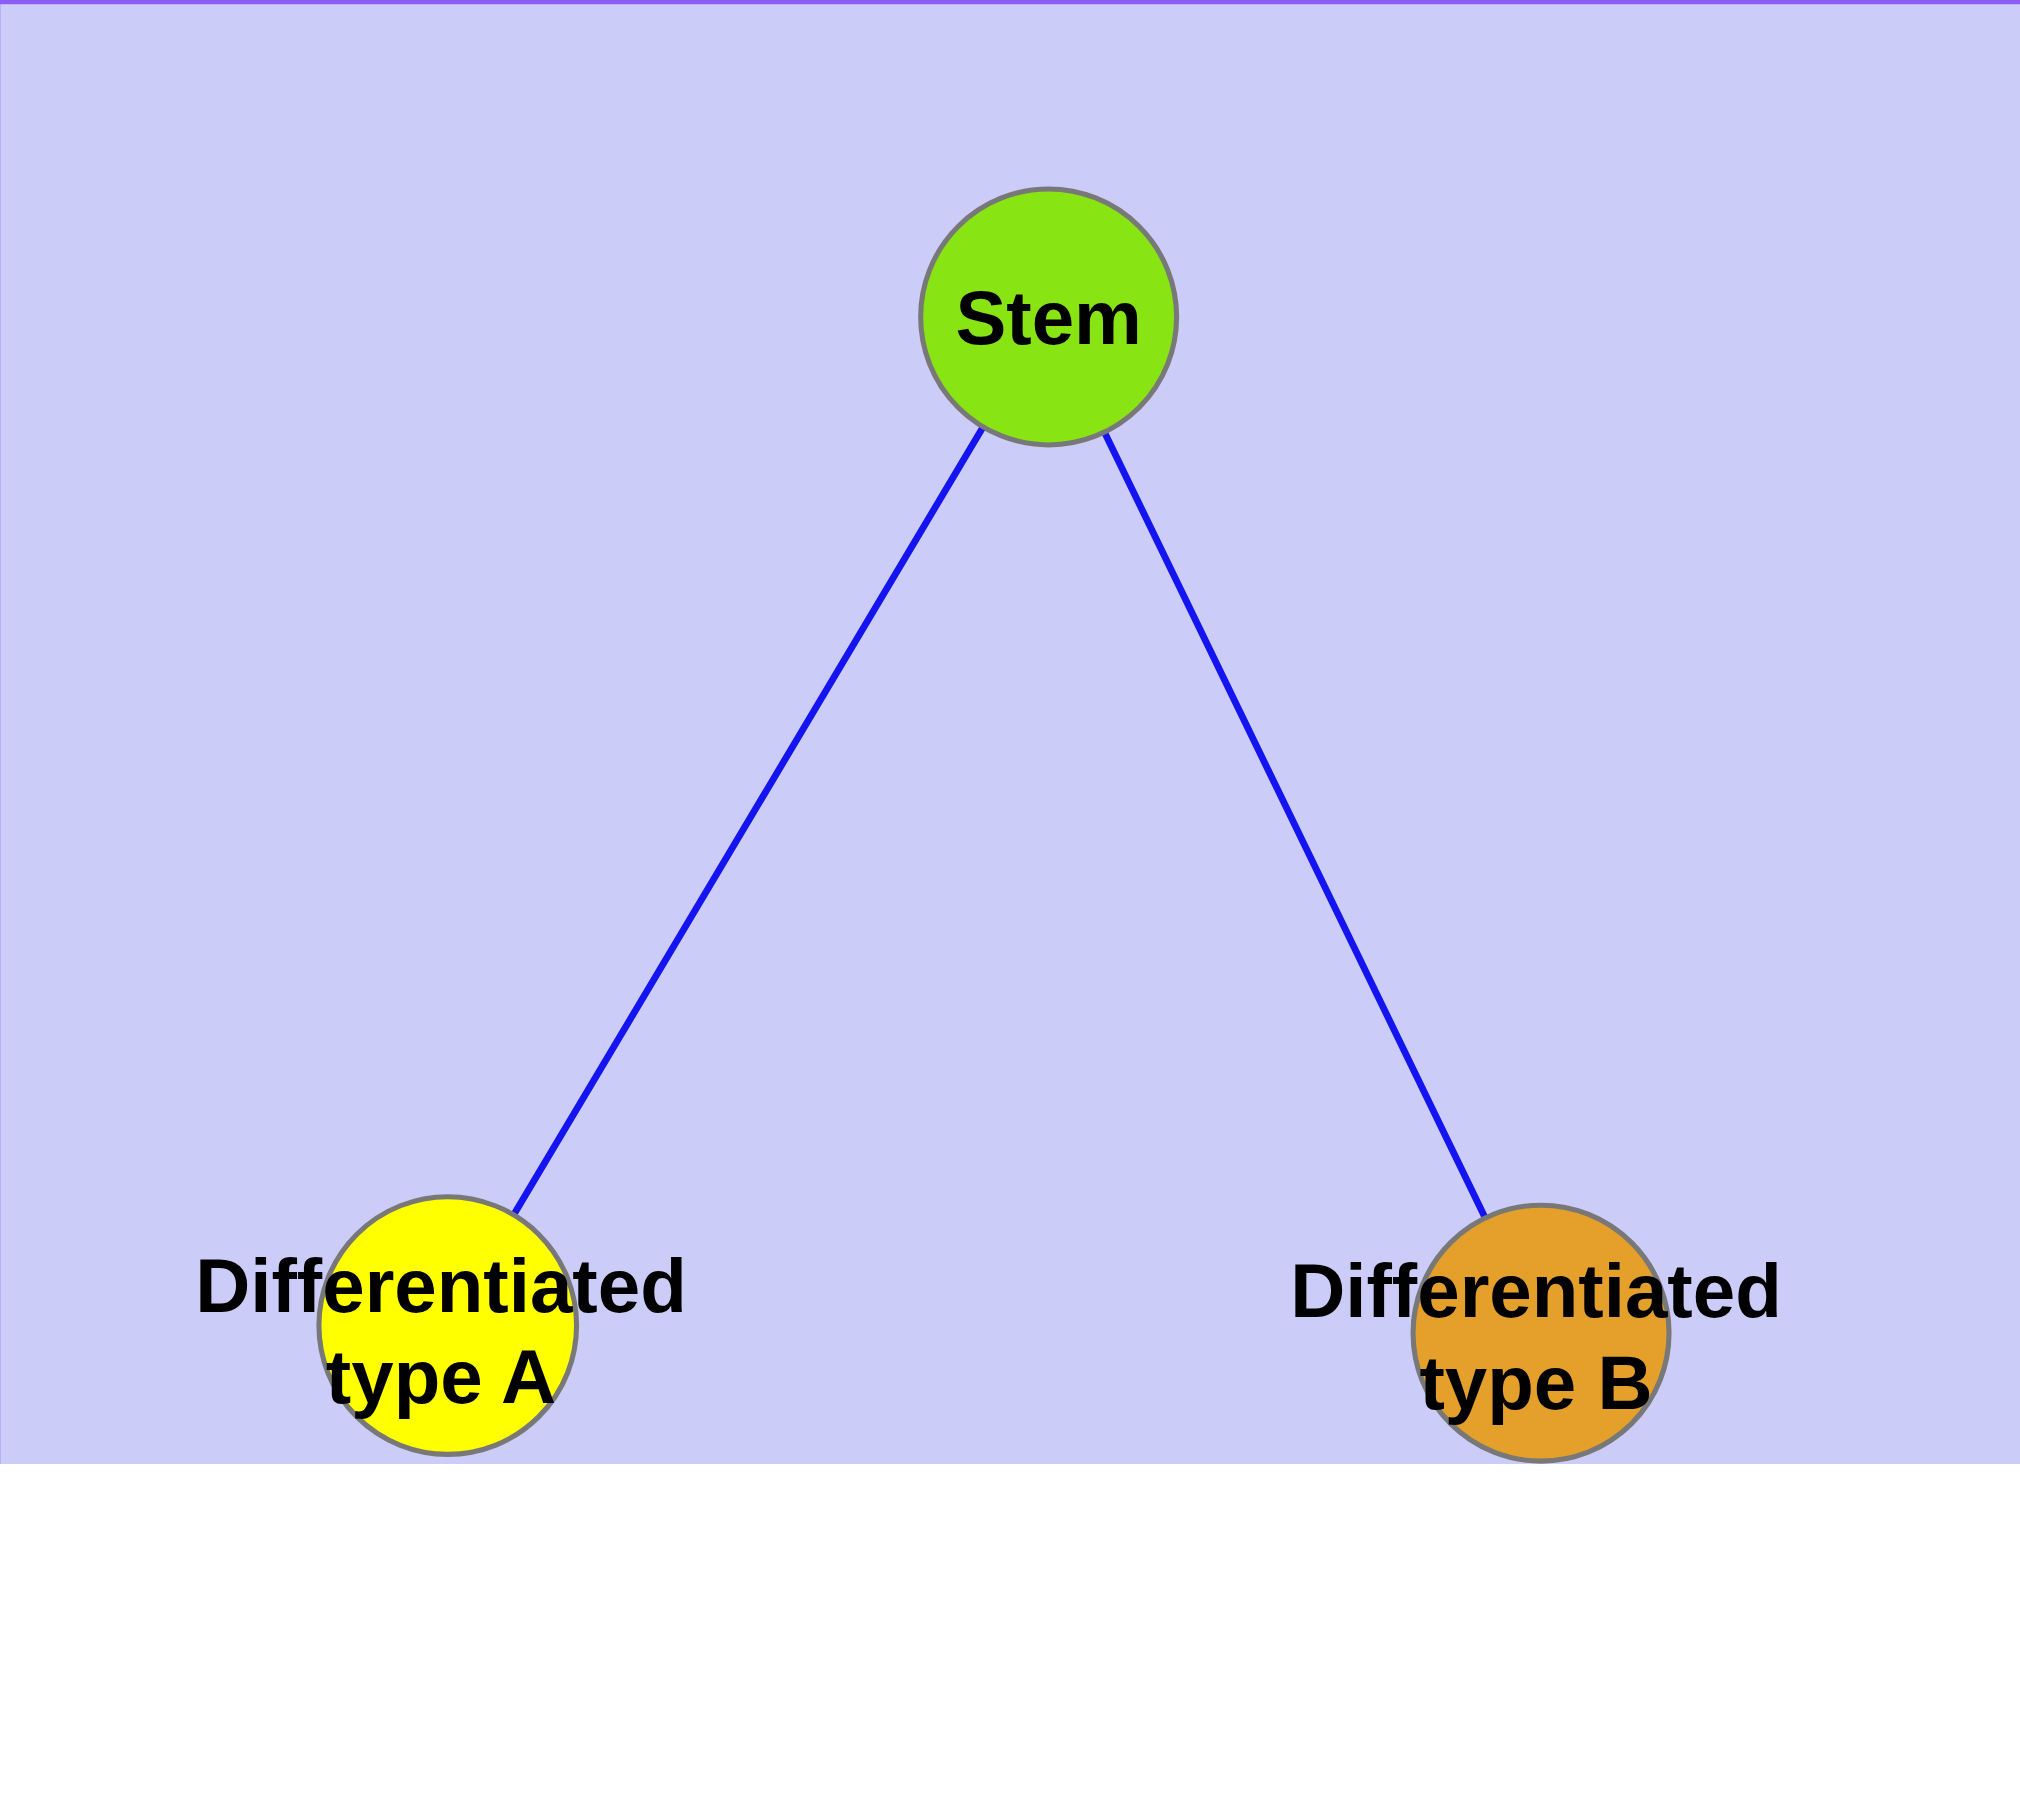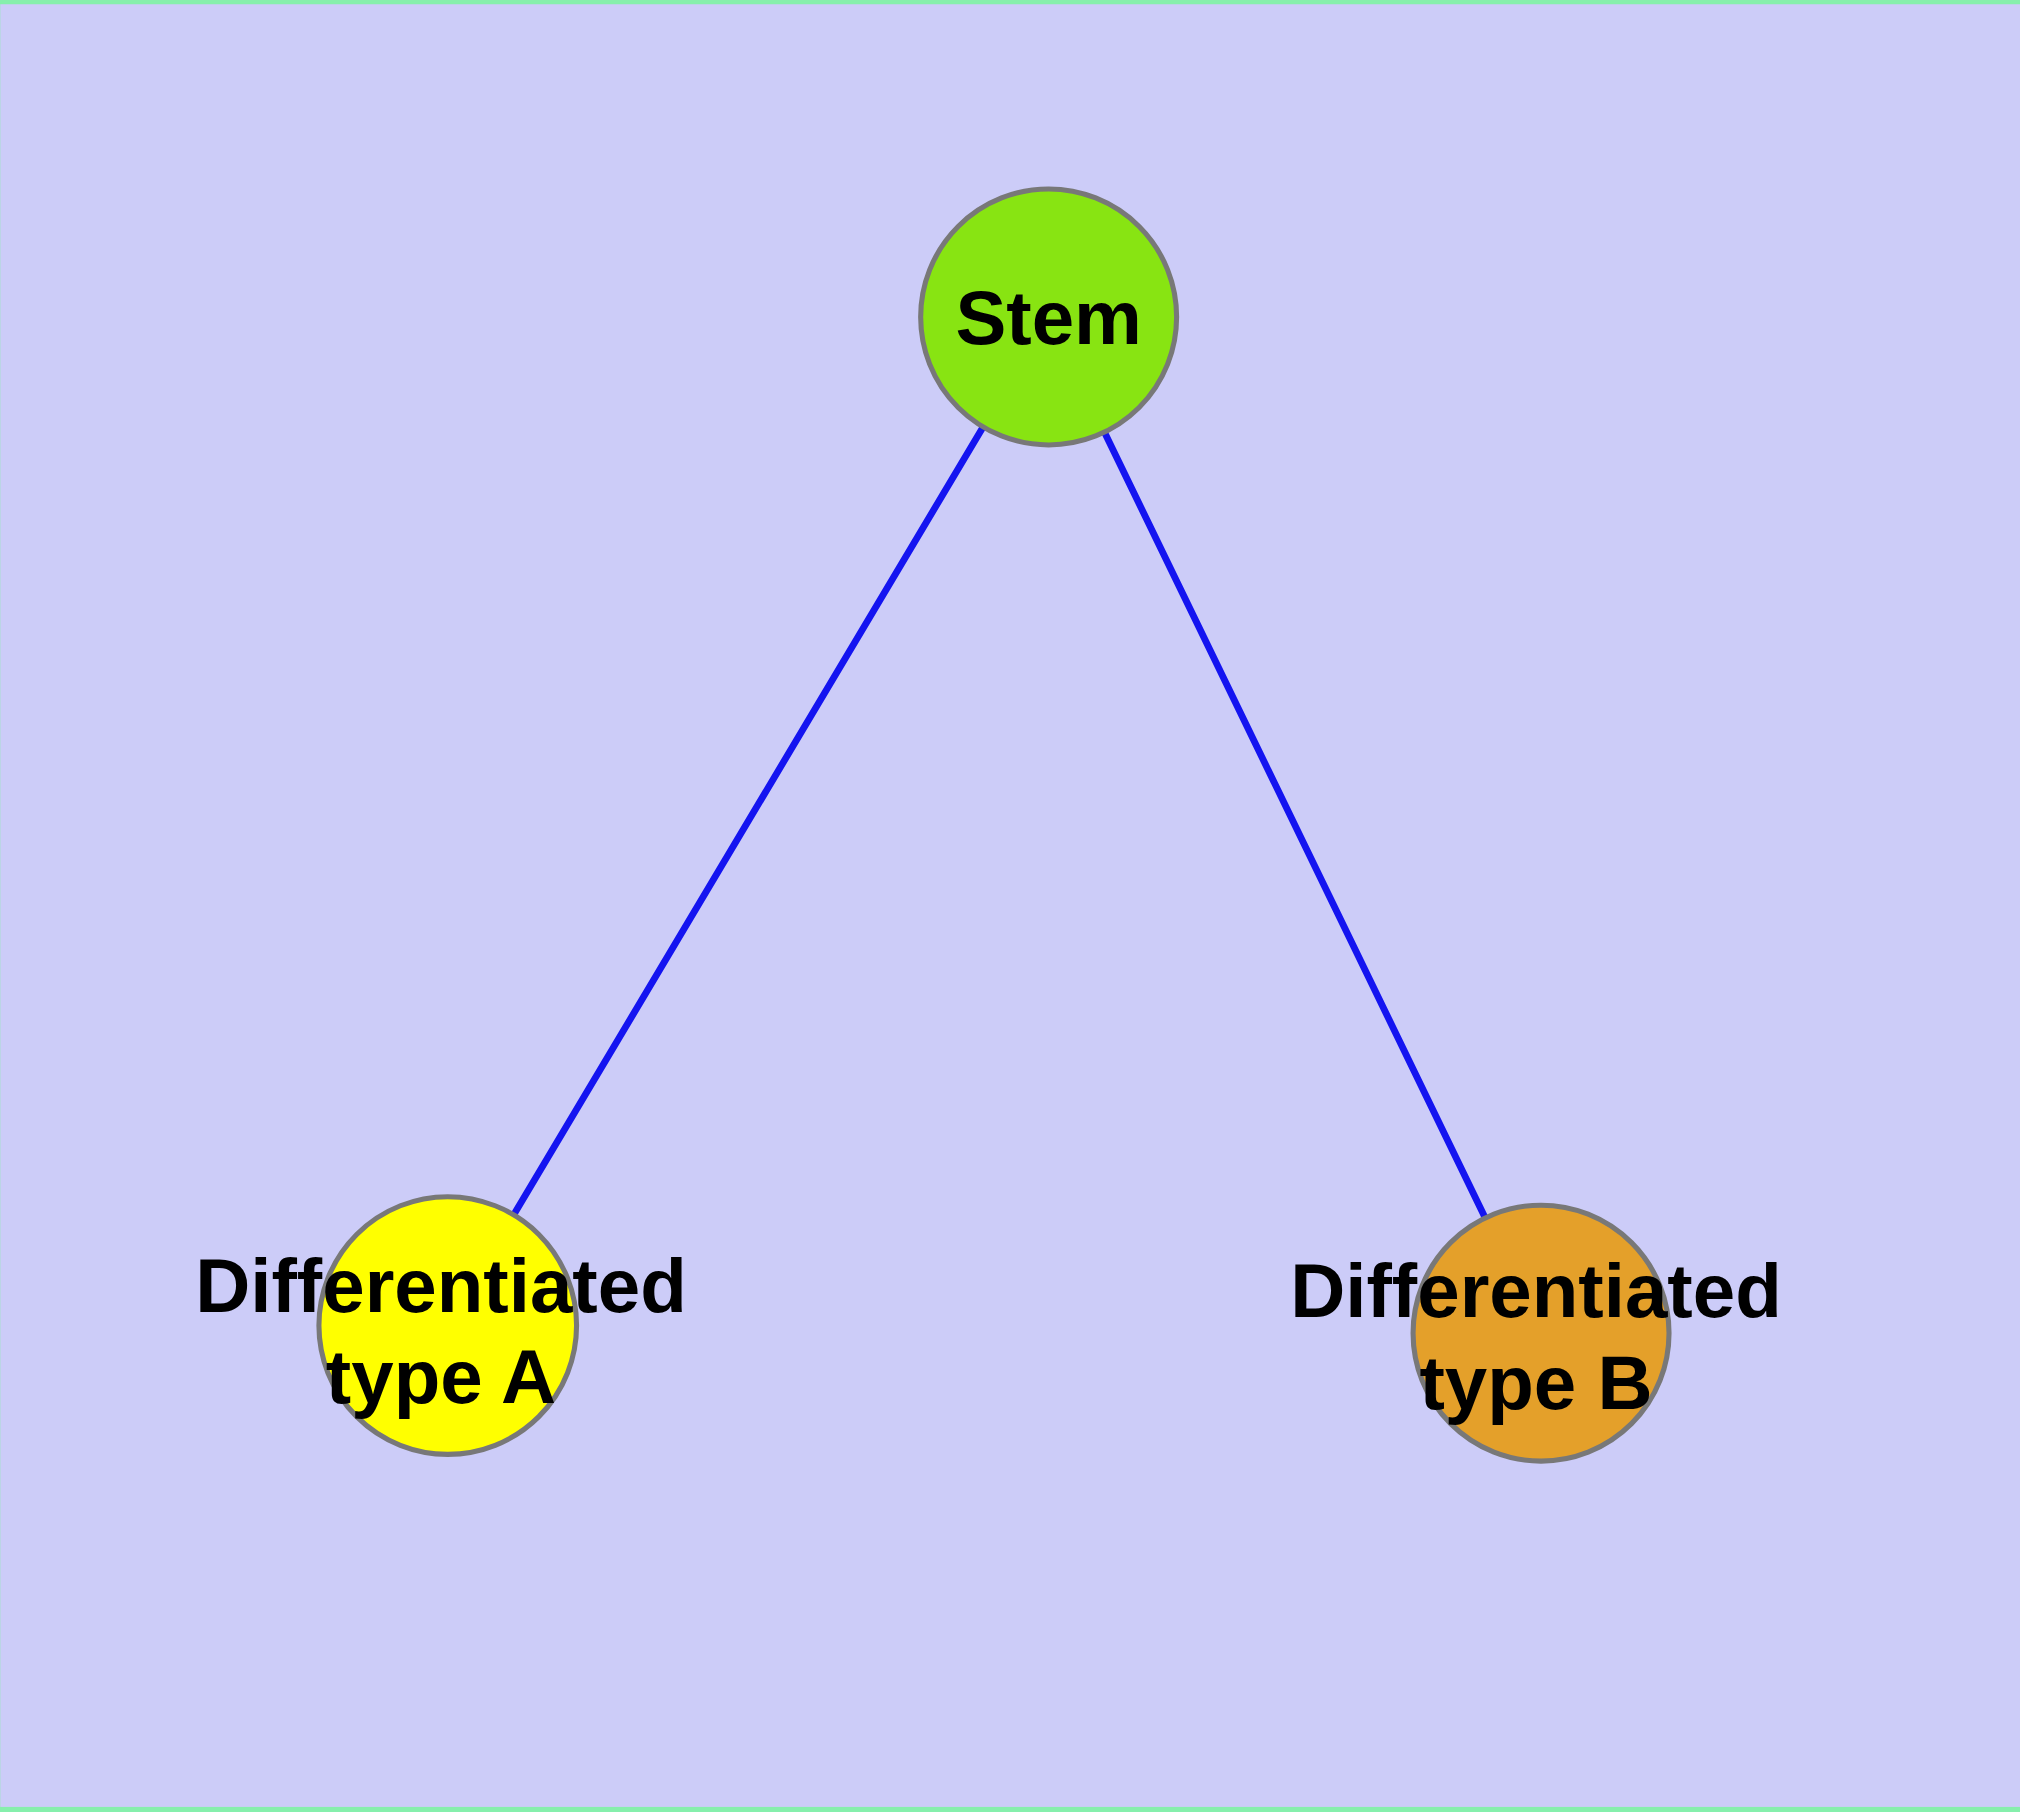--- a/index.html
+++ b/index.html
@@ -3,22 +3,22 @@
 <meta charset="utf-8">
 <style>
   html, body {
     margin: 0;
     padding: 0;
     background: #FFFFFF;
   }
   .page {
     position: relative;
     width: 2021px;
-    height: 1812px;
-    background: #86efac;
+    height: 1464px;
+    background: #8b5cf6;
     overflow: hidden;
   }
   svg.diagram {
     display: block;
     width: 2021px;
     height: 1812px;
   }
   .node-label {
     font-family: "Liberation Sans", sans-serif;
     font-weight: bold;

